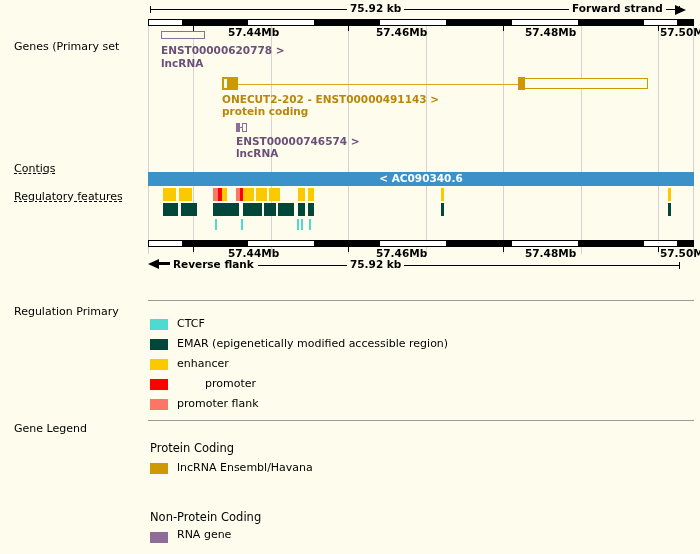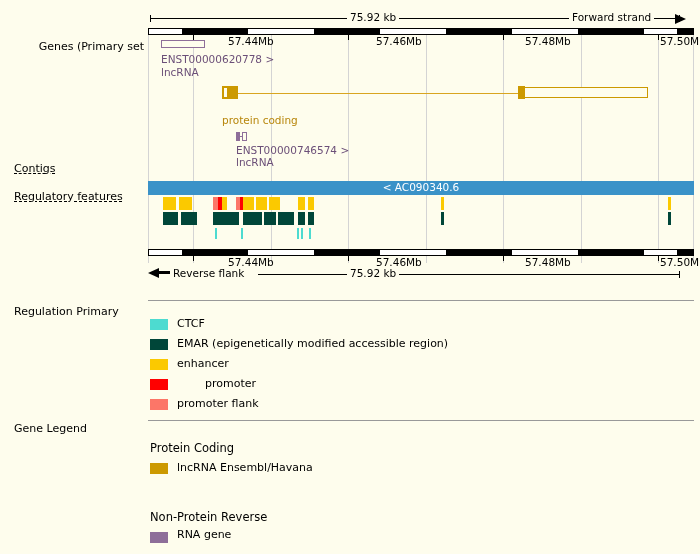--- a/index.html
+++ b/index.html
@@ -19,21 +19,21 @@
     font-size:11px;
     color:#000;
     line-height:13px;
     text-align:left;
   }
   .lbl-link{ text-decoration:underline; text-decoration-style:dashed; }
 
   
   #imagepanel{
     position:absolute;
-    left:148px; top:9px; width:472px; height:282px;
+    left:148px; top:0; width:472px; height:282px;font-weight:bold;
   }
   .gridline{
     position:absolute; top:22px; width:1px; height:232px;
     background:#d4d4d4;
   }
 
   
   .ruler-bar{
     position:absolute; left:0; width:546px; height:7px;
     border:1px solid #000; box-sizing:border-box; background:#fff;
@@ -86,21 +86,21 @@
   
   .legend-rule{position:absolute;height:1px;background:#999;}
   .legend-title{position:absolute;font-size:11px;white-space:nowrap;}
   .swatch{position:absolute;width:18px;height:11px;}
   .legend-item{position:absolute;font-size:11px;white-space:nowrap;}
   .legend-head{position:absolute;font-size:11.5px;white-space:nowrap;}
 </style>
 </head>
 <body>
 
-<div class="track-label" style="left:14px;top:40px;width:130px;text-align:right;">
+<div class="track-label" style="left:14px;top:40px;width:130px;">
   <div>Genes (Primary set</div>
 </div>
 
 <div class="track-label lbl-link" style="left:14px;top:162px;">Contigs</div>
 
 <div class="track-label lbl-link" style="left:14px;top:190px;">Regulatory features</div>
 
 <div id="imagepanel">
 
   <div class="gridline" style="left:0px;"></div>
@@ -138,20 +138,21 @@
 
   <div class="tx-box-hollow" style="left:13px;top:31px;width:44px;height:8px;"></div>
   <div class="tx-label purple" style="left:13px;top:44px;">ENST00000620778 &gt;</div>
   <div class="tx-label purple" style="left:13px;top:57px;">lncRNA</div>
 
   <div class="intron" style="left:87px;top:84px;width:288px;"></div>
   <div class="ex-solid" style="left:74px;top:77px;width:16px;height:13px;"></div>
   <div class="ex-inner" style="left:76px;top:79px;width:3px;height:9px;"></div>
   <div class="ex-solid" style="left:370px;top:77px;width:7px;height:13px;"></div>
   <div class="ex-hollow" style="left:376px;top:78px;width:124px;height:11px;"></div>
+  <div class="tx-label gold" style="left:74px;top:93px;">ONECUT2-202 - ENST00000491143 &gt;</div>
   <div class="tx-label gold" style="left:74px;top:105px;">protein coding</div>
 
   <div class="tx-box-solid-purple" style="left:88px;top:123px;width:4px;height:9px;"></div>
   <div class="tx-box-solid-purple" style="left:92px;top:127px;width:3px;height:1px;"></div>
   <div class="tx-box-hollow" style="left:94px;top:123px;width:5px;height:9px;"></div>
   <div class="tx-label purple" style="left:88px;top:135px;">ENST00000746574 &gt;</div>
   <div class="tx-label purple" style="left:88px;top:147px;">lncRNA</div>
 
   <div class="contig-bar" style="left:0px;top:172px;width:546px;height:14px;">&lt; AC090340.6</div>
 
@@ -228,16 +229,16 @@
     <div class="swatch" style="left: 150px; top: 399px; background: rgb(252, 118, 104);"></div>
     <div class="legend-item" style="left: 177px; top: 397px;">promoter flank</div>
   </div>
 
 <div class="legend-rule" style="left:148px;top:420px;width:546px;"></div>
 <div class="legend-title" style="left:14px;top:422px;">Gene Legend</div>
 <div id="gene-legend-items">
     <div class="legend-head" style="left: 150px; top: 441px;">Protein Coding</div>
     <div class="swatch" style="left: 150px; top: 463px; background: rgb(204, 153, 0);"></div>
     <div class="legend-item" style="left: 177px; top: 461px;">lncRNA Ensembl/Havana</div>
-    <div class="legend-head" style="left: 150px; top: 510px;">Non-Protein Reverse</div>
+    <div class="legend-head" style="left: 150px; top: 510px;">Non-Protein Coding</div>
     <div class="swatch" style="left: 150px; top: 532px; background: rgb(142, 110, 153);"></div>
     <div class="legend-item" style="left: 177px; top: 528px;">RNA gene</div>
   </div>
 
 </body></html>

